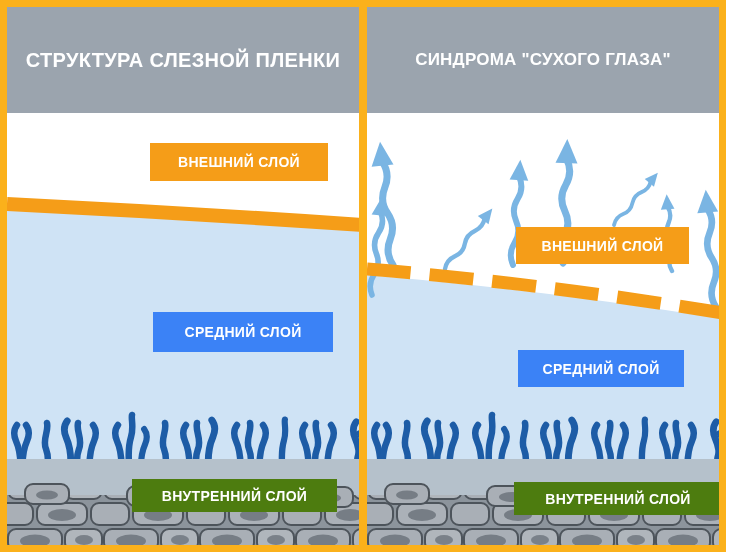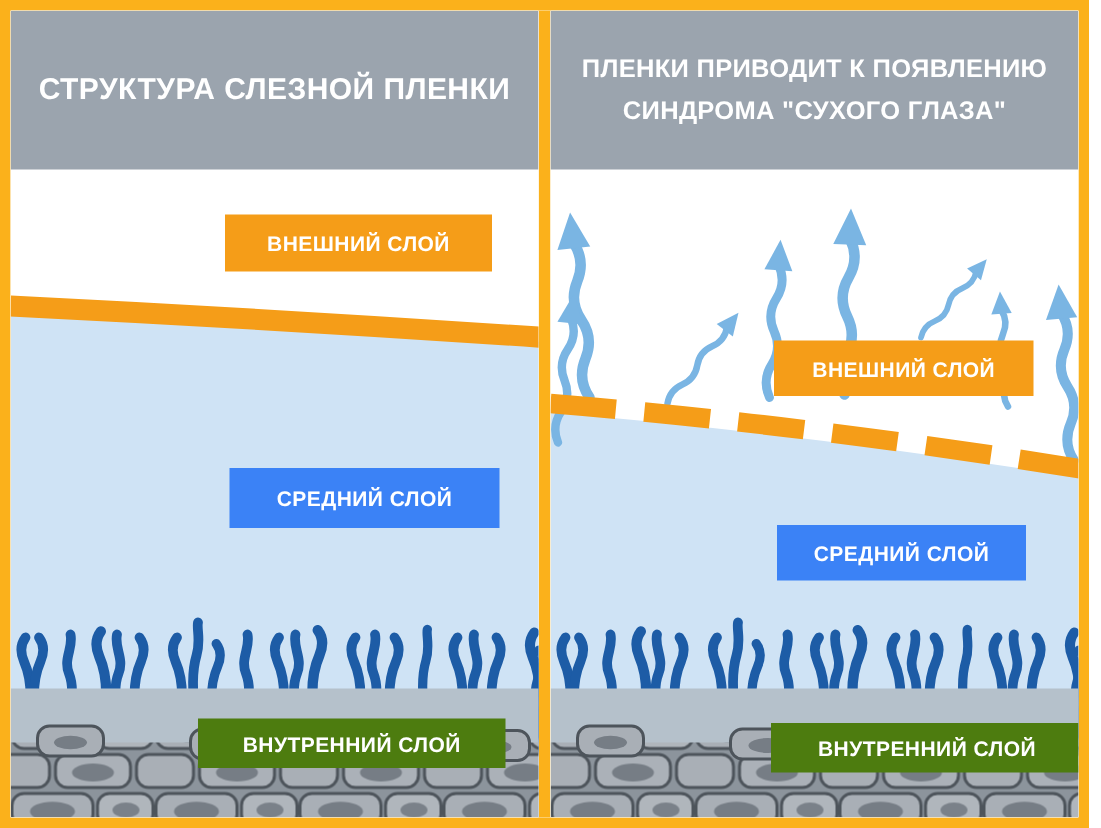--- a/index.html
+++ b/index.html
@@ -143,21 +143,20 @@
       </g>
 
       <path d="M0,262 Q170,276 356,306" fill="none" stroke="#F59D18" stroke-width="13" stroke-dasharray="44 19"></path>
 
       <use href="#mucin-row"></use>
 
       <use href="#epithelium"></use>
     </svg>
 
     <div class="hdr hdr-r">
-      <div>ПЛЕНКИ ПРИВОДИТ К ПОЯВЛЕНИЮ</div>
       <div>СИНДРОМА "СУХОГО ГЛАЗА"</div>
     </div>
 
     <div class="badge badge-orange" style="left:149px;top:220px;width:173px;height:37px;">ВНЕШНИЙ СЛОЙ</div>
     <div class="badge badge-blue" style="left:151px;top:343px;width:166px;height:37px;">СРЕДНИЙ СЛОЙ</div>
     <div class="badge badge-navy" style="left:147px;top:475px;width:208px;height:33px;">ВНУТРЕННИЙ СЛОЙ</div>
   </div>
 
 </div>
 

